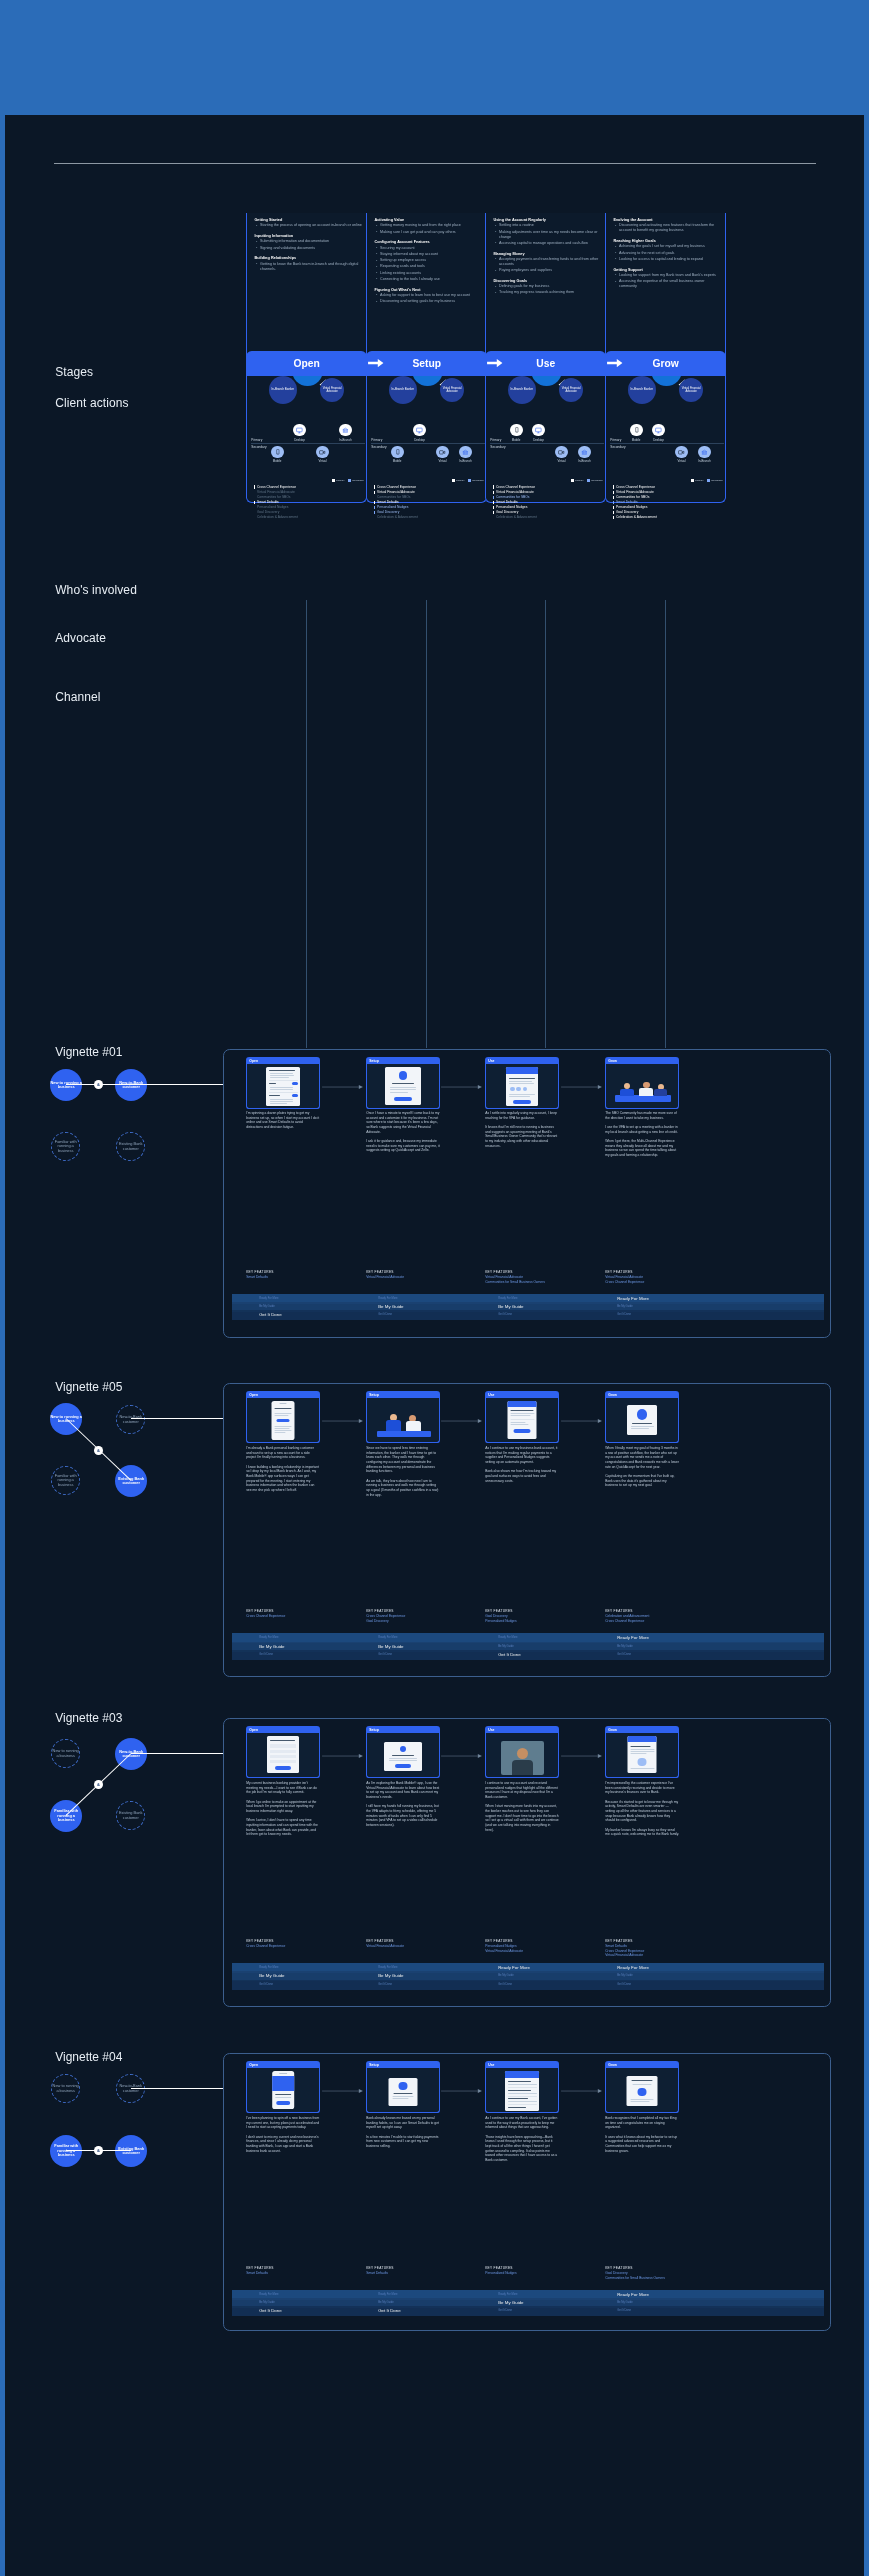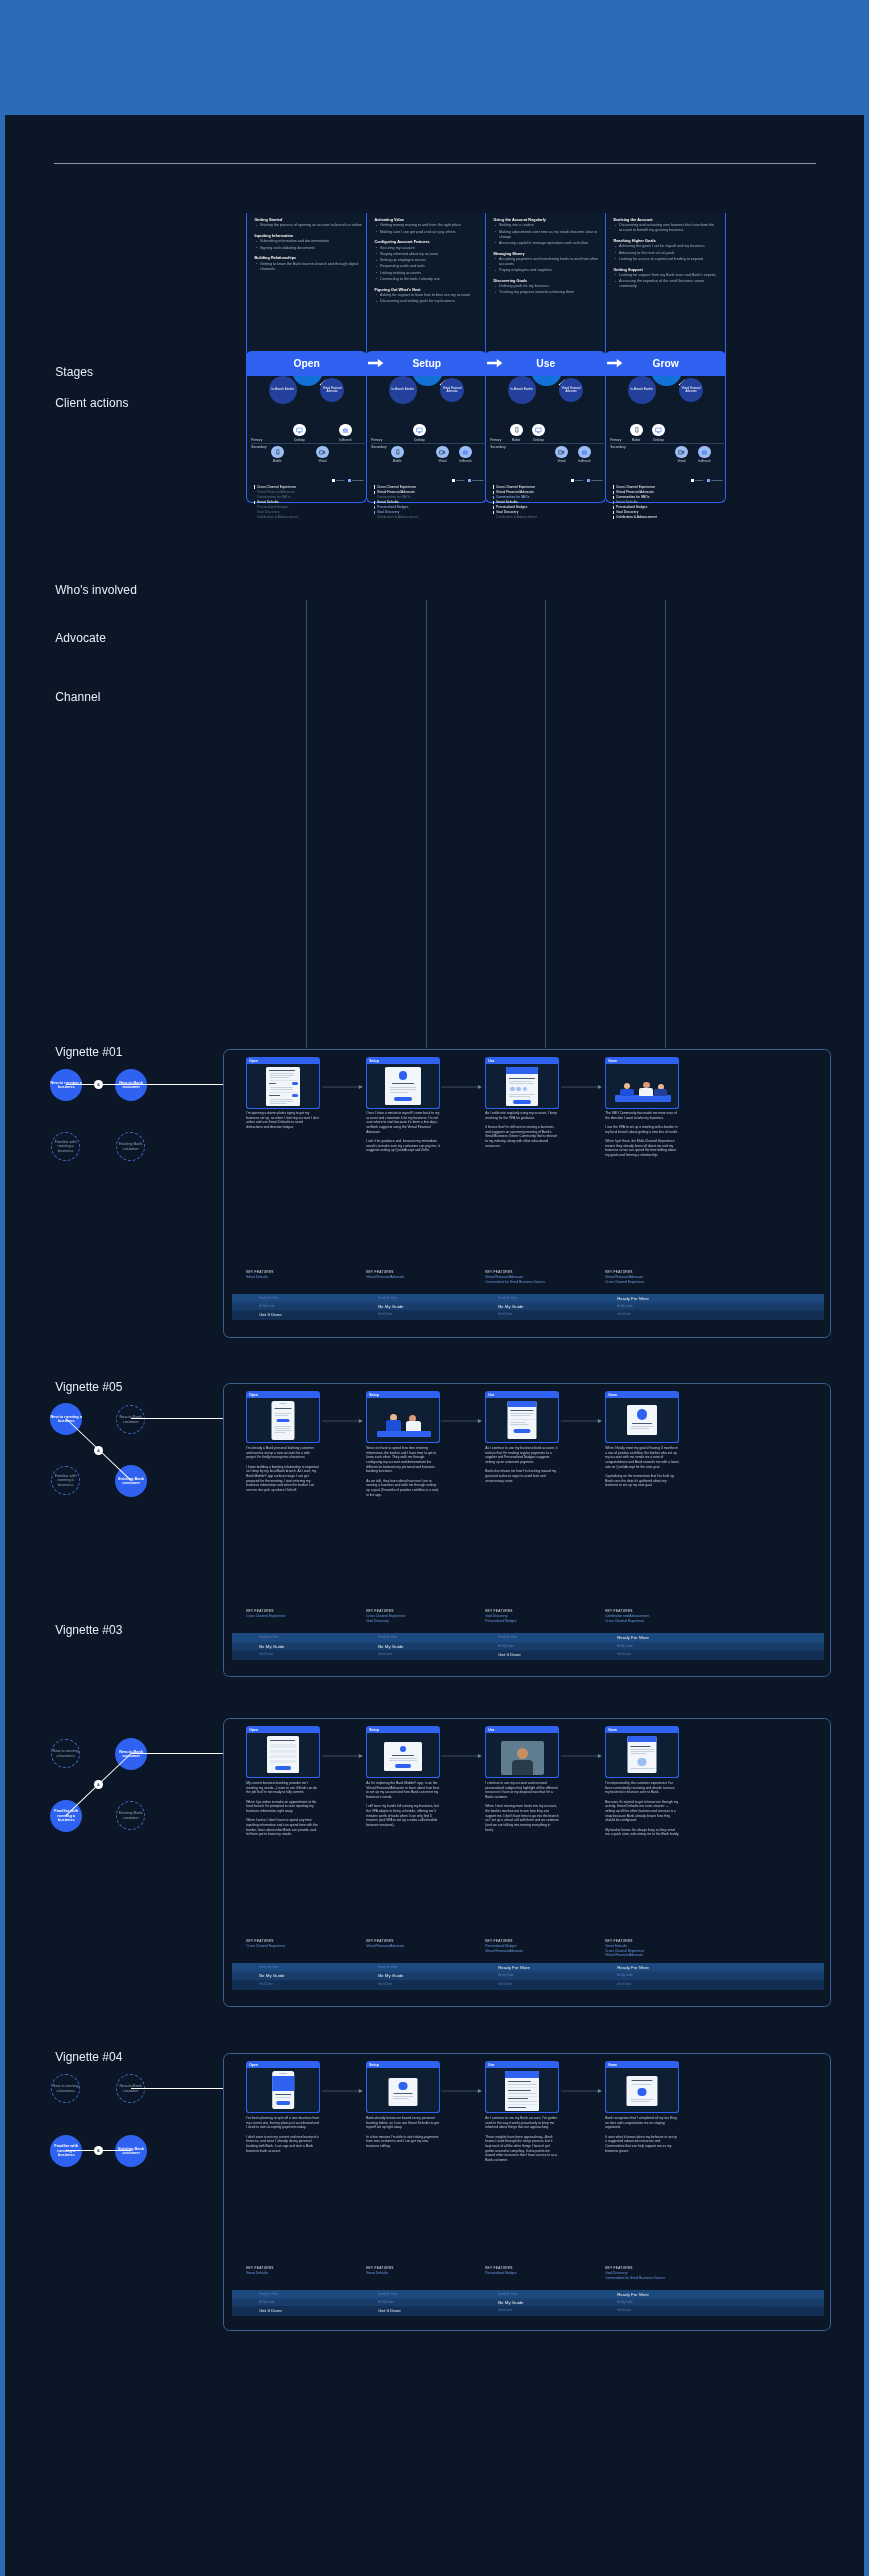--- a/index.html
+++ b/index.html
@@ -730,21 +730,21 @@
         <span style="left: 146px; top: 1.5px; font-size: 4.4px; color: rgb(255, 255, 255);">Be My Guide</span>
         <span style="left: 266px; top: 2.6px; font-size: 2.7px; color: rgb(93, 135, 201);">Be My Guide</span>
         <span style="left: 385px; top: 2.6px; font-size: 2.7px; color: rgb(93, 135, 201);">Be My Guide</span>
       </div>
       <div class="ribbon" style="left: 227px; top: 1535px; width: 592px; background: rgb(19, 49, 87); opacity: 0.92;">
         <span style="left: 27px; top: 2.6px; font-size: 2.7px; color: rgb(93, 135, 201);">Get It Done</span>
         <span style="left: 146px; top: 2.6px; font-size: 2.7px; color: rgb(93, 135, 201);">Get It Done</span>
         <span style="left: 266px; top: 1.5px; font-size: 4.4px; color: rgb(255, 255, 255);">Get It Done</span>
         <span style="left: 385px; top: 2.6px; font-size: 2.7px; color: rgb(93, 135, 201);">Get It Done</span>
       </div>
-      <div class="vg-title" style="top: 1508px;">Vignette #03</div>
+      <div class="vg-title" style="top: 1596px;">Vignette #03</div>
       <div class="pers-c pers-off" style="left: 46px; top: 1624px; width: 29px; height: 29px;">
         <span>New to running a business</span>
       </div>
       <div class="pers-c pers-on" style="left: 110px; top: 1623px; width: 32px; height: 32px;">
         <span>New-to-Bank customer</span>
       </div>
       <div class="pers-c pers-on" style="left: 45px; top: 1685px; width: 32px; height: 32px;">
         <span>Familiar with running a business</span>
       </div>
       <div class="pers-c pers-off" style="left: 111px; top: 1686px; width: 29px; height: 29px;">

